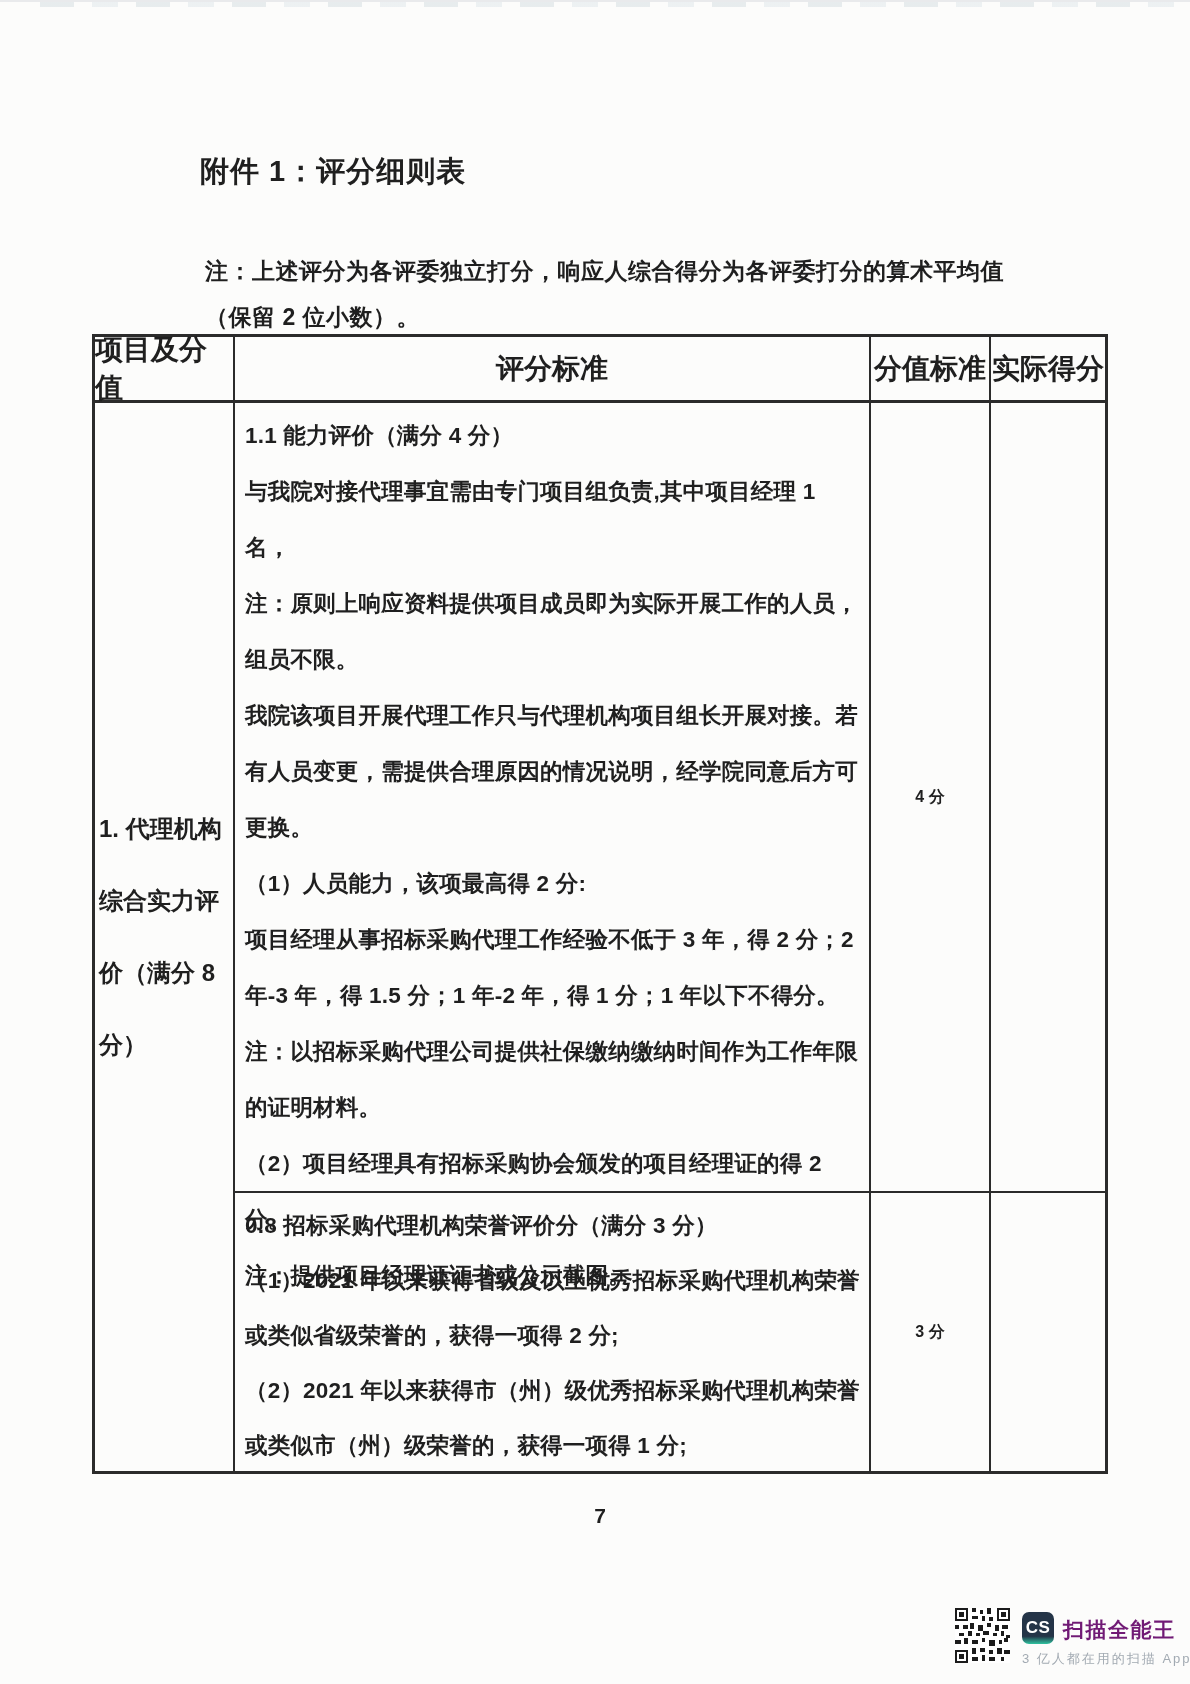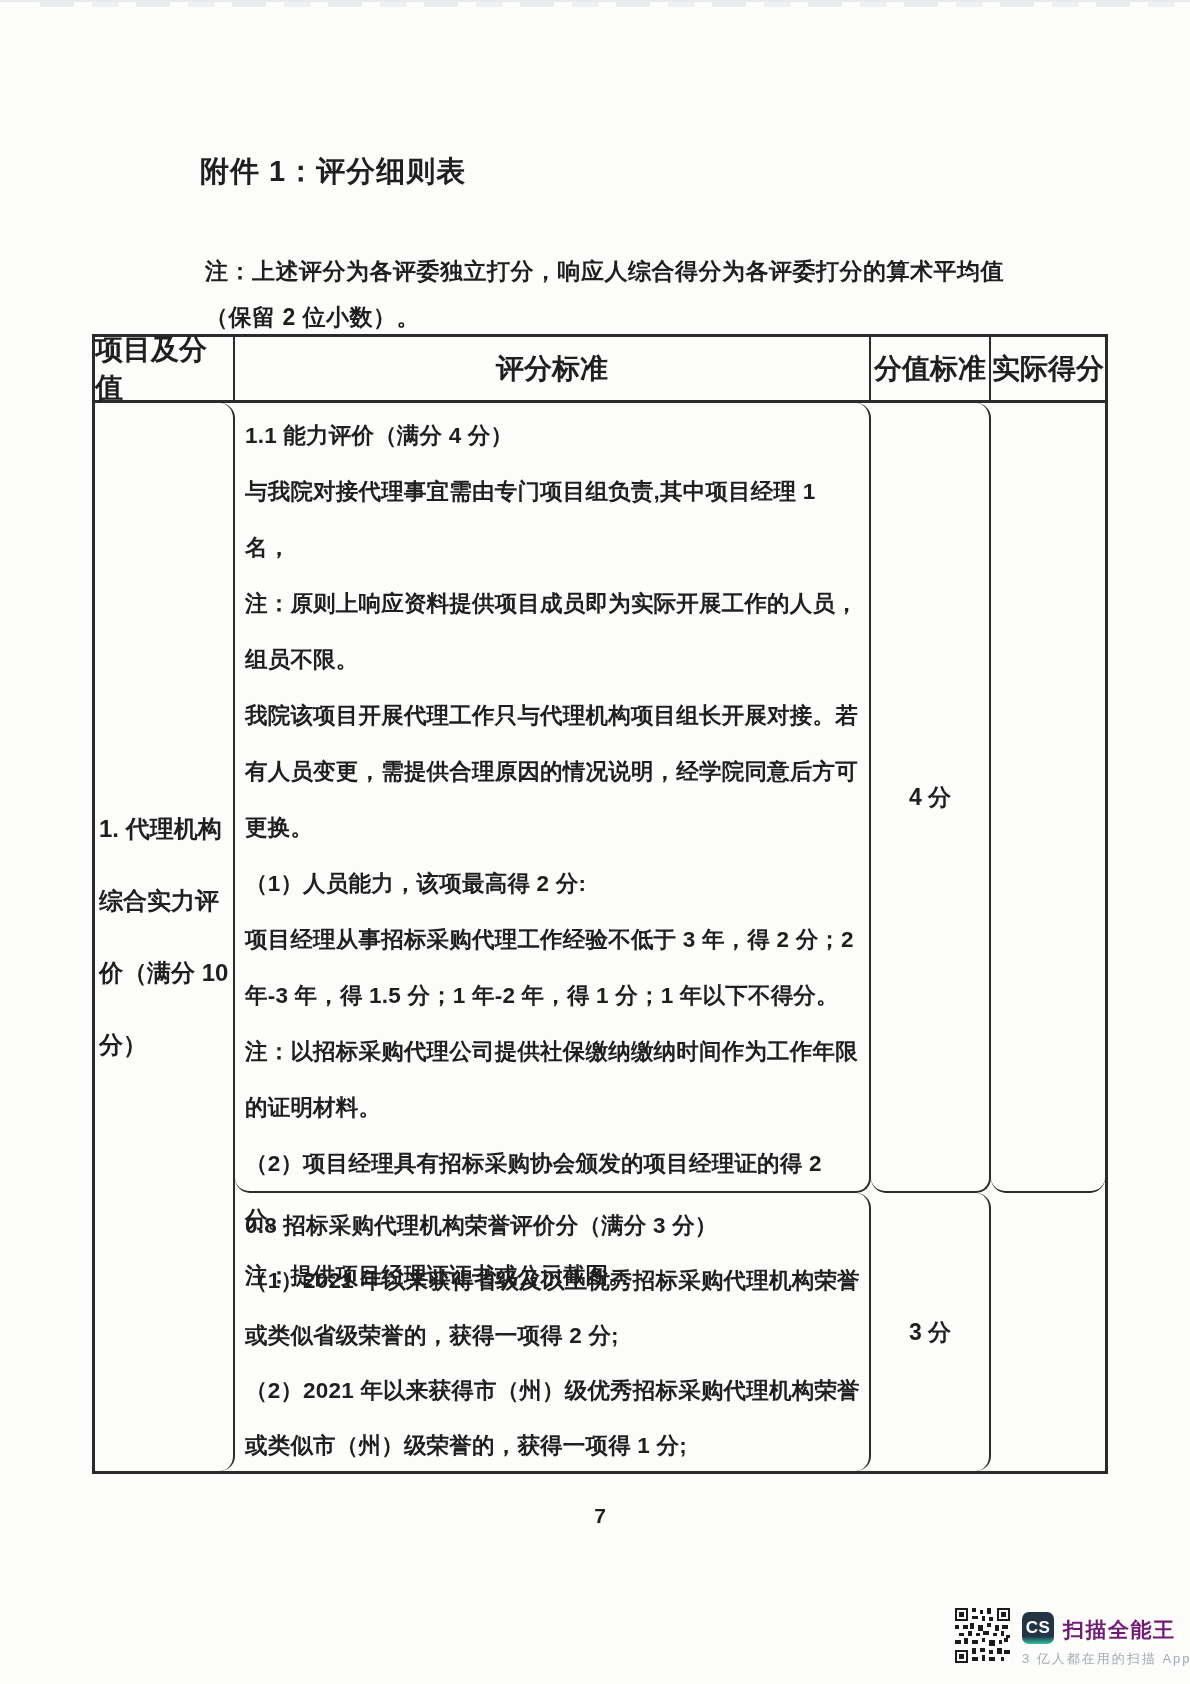--- a/index.html
+++ b/index.html
@@ -44,40 +44,40 @@
     height:63px;display:flex;align-items:center;justify-content:center;
     font-size:28px;font-weight:bold;
     border-right:2px solid #2b2b2b;
   }
   .th:last-child{border-right:none;}
   .tbody{
     display:grid;
     grid-template-columns:140px 636px 120px 114px;
     grid-template-rows:790px 278px;
   }
-  .cell{border-right:2px solid #2b2b2b;box-sizing:border-box;border-radius:15px;}
+  .cell{border-right:2px solid #2b2b2b;box-sizing:border-box;}
   .cell.last{border-right:none;}
   .row1{border-bottom:2px solid #2b2b2b;}
   .group-cell{
     grid-row:1 / span 2;
     display:flex;flex-direction:column;justify-content:center;
     padding-left:4px;
     font-size:24px;font-weight:bold;
     line-height:72px;
   }
   .criteria-cell{
     padding:5px 8px 0 10px;
     font-size:22.5px;font-weight:bold;
     line-height:56px;
     letter-spacing:.2px;
   }
   .criteria-cell.r2{line-height:55px;}
   .score-cell{
     display:flex;align-items:center;justify-content:center;
-    font-size:23px;font-weight:bold;
+    font-size:16px;font-weight:bold;
   }
   .page-number{
     position:absolute;left:92px;top:1502px;width:1016px;
     text-align:center;font-size:21px;font-weight:bold;
   }
   
   .watermark{position:absolute;left:955px;top:1604px;width:215px;height:60px;}
   .qr{position:absolute;left:0;top:2px;width:55px;height:55px;}
   .cs-logo{
     position:absolute;left:67px;top:6px;width:32px;height:32px;
@@ -115,21 +115,21 @@
       <div class="th">项目及分值</div>
       <div class="th">评分标准</div>
       <div class="th">分值标准</div>
       <div class="th last">实际得分</div>
     </div>
     <div class="tbody">
 
       <div class="cell group-cell">
         <div>1. 代理机构</div>
         <div>综合实力评</div>
-        <div>价（满分 10</div>
+        <div>价（满分 8</div>
         <div>分）</div>
       </div>
 
       <div class="cell criteria-cell row1">
         <div>1.1 能力评价（满分 4 分）</div>
         <div>与我院对接代理事宜需由专门项目组负责,其中项目经理 1 名，</div>
         <div>注：原则上响应资料提供项目成员即为实际开展工作的人员，</div>
         <div>组员不限。</div>
         <div>我院该项目开展代理工作只与代理机构项目组长开展对接。若</div>
         <div>有人员变更，需提供合理原因的情况说明，经学院同意后方可</div>

